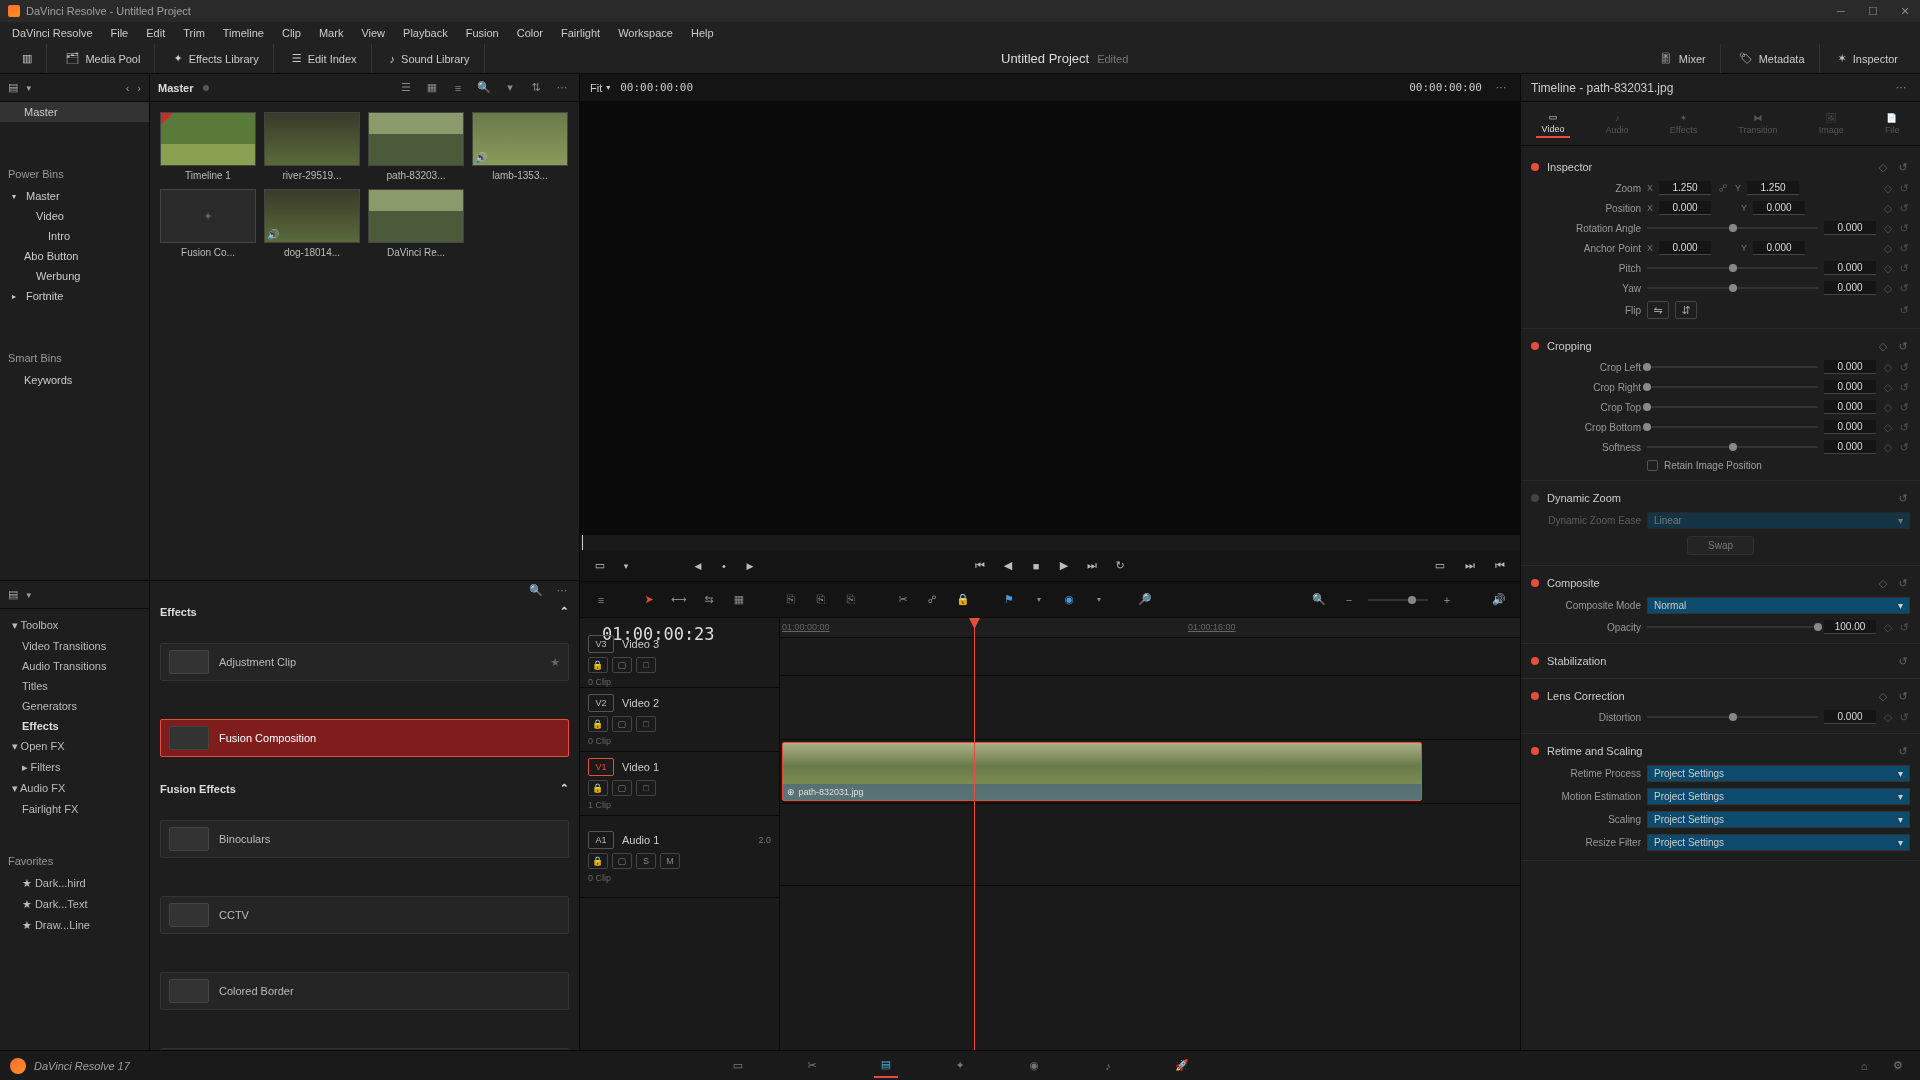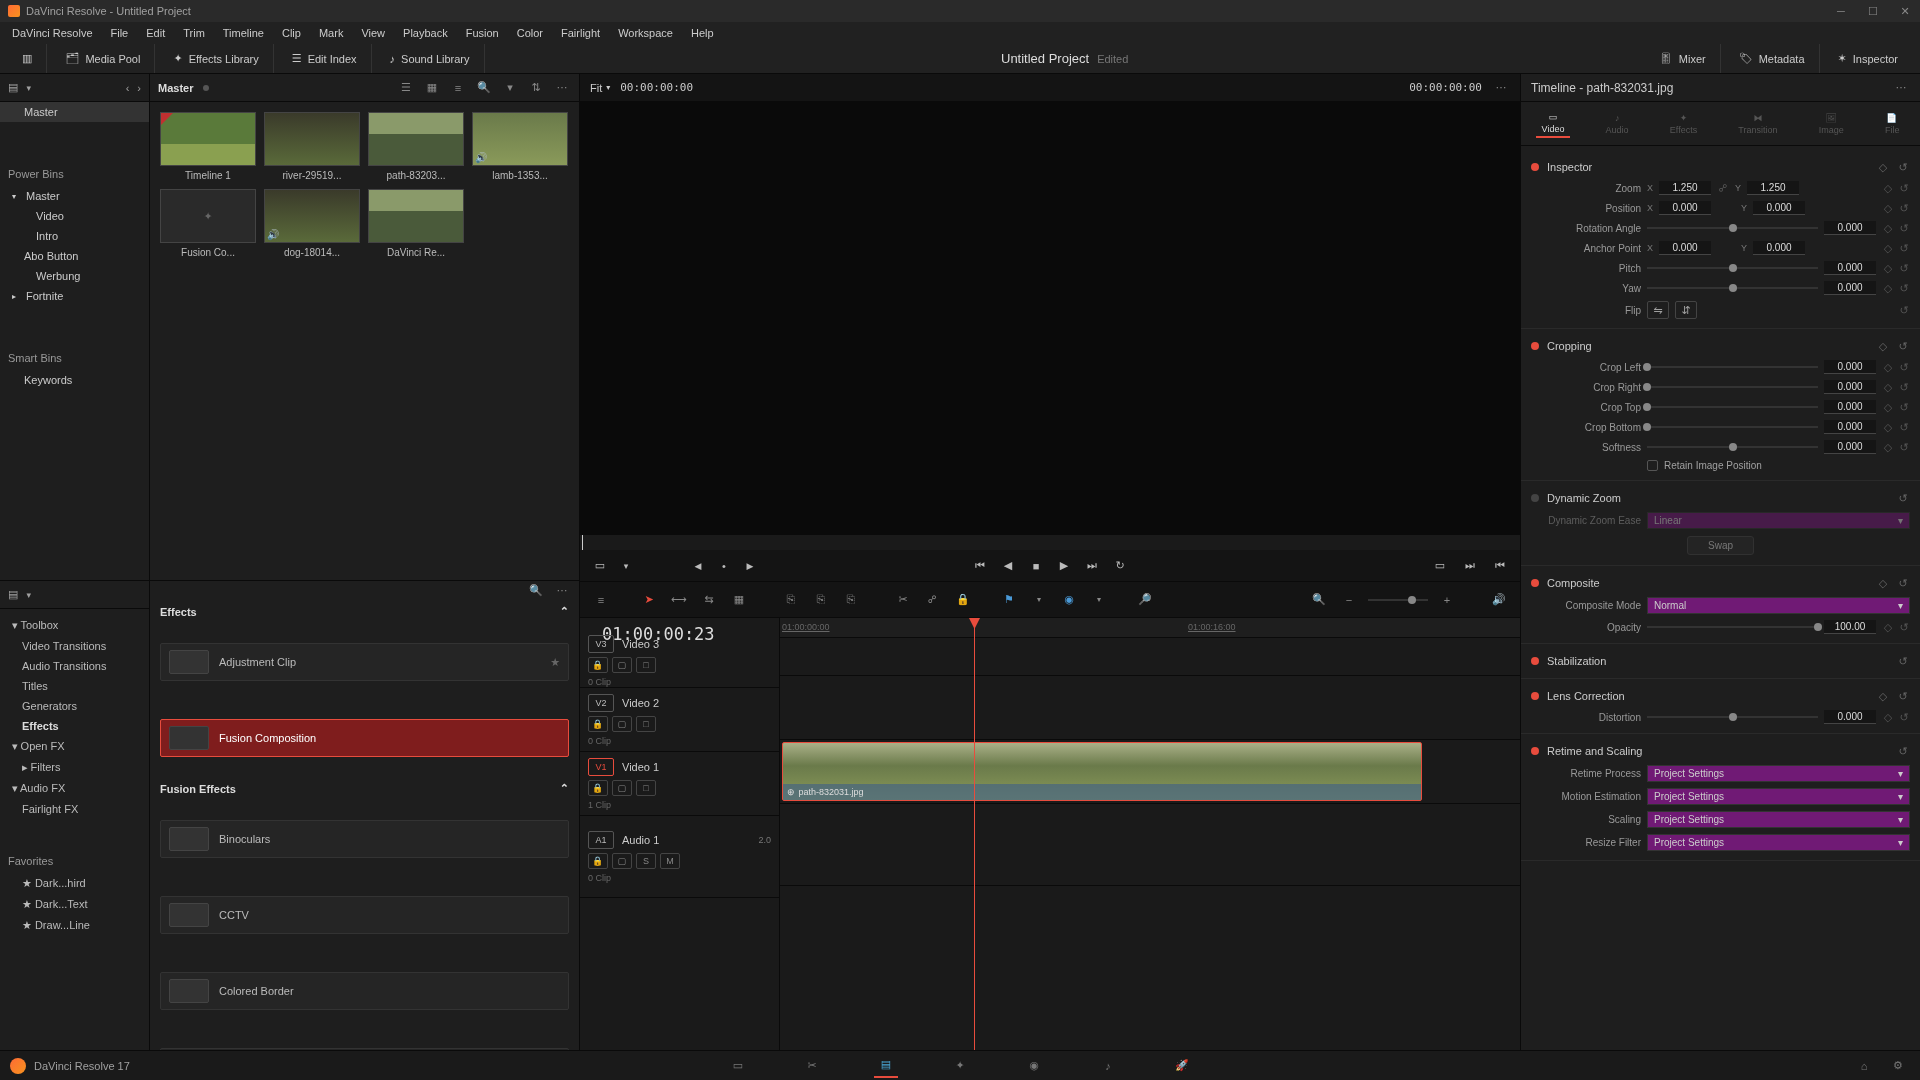--- a/index.html
+++ b/index.html
@@ -107,27 +107,27 @@
 .insp-hb { width: 14px; height: 14px; color: #666; display: flex; align-items: center; justify-content: center; }
 .insp-row { display: flex; align-items: center; padding: 3px 10px; gap: 6px; }
 .insp-label { width: 110px; text-align: right; color: #999; font-size: 10px; }
 .axis-label { color: #777; font-size: 9px; }
 .insp-value { width: 52px; text-align: center; color: #ddd; font-size: 10px; background: #151515; border-bottom: 1px solid #444; padding: 1px 0; }
 .insp-slider { flex: 1; height: 2px; background: #333; position: relative; }
 .insp-slider-thumb { position: absolute; width: 8px; height: 8px; background: #888; border-radius: 50%; top: -3px; left: 50%; transform: translateX(-50%); }
 .insp-actions { display: flex; gap: 4px; margin-left: auto; }
 .insp-act { width: 12px; height: 12px; color: #555; display: flex; align-items: center; justify-content: center; }
 .flip-btn { width: 22px; height: 18px; border: 1px solid #444; border-radius: 2px; display: flex; align-items: center; justify-content: center; }
-.insp-select { flex: 1; background: #701a75; border: 1px solid #333; padding: 2px 6px; color: #ccc; font-size: 10px; display: flex; justify-content: space-between; align-items: center; }
+.insp-select { flex: 1; background: #0c4a6e; border: 1px solid #333; padding: 2px 6px; color: #ccc; font-size: 10px; display: flex; justify-content: space-between; align-items: center; }
 .insp-button-row { text-align: center; padding: 4px; }
 .insp-button { display: inline-block; padding: 3px 20px; background: #2a2a2a; border: 1px solid #444; border-radius: 3px; color: #ccc; font-size: 10px; }
 .page-nav { height: 30px; background: #1a1a1a; border-top: 1px solid #0a0a0a; display: flex; align-items: center; justify-content: center; gap: 50px; position: relative; }
 .page-btn { width: 24px; height: 24px; display: flex; align-items: center; justify-content: center; color: #777; }
 .page-btn.active { color: #4aa8d8; border-bottom: 2px solid #e84c3d; }
-.page-nav-left { position: absolute; left: 10px; display: flex; align-items: center; gap: 8px; }
+.page-nav-left { position: absolute; left: 10px; display: flex; align-items: center; gap: 8px; font-style: italic; }
 .page-nav-right { position: absolute; right: 10px; display: flex; gap: 10px; }
 .resolve-badge { width: 16px; height: 16px; background: linear-gradient(135deg,#ff6b35,#f7931e); border-radius: 50%; }
 .link-icon { transform: rotate(-45deg); font-size: 11px; }
 .checkbox-empty { width:11px; height:11px; border:1px solid #555; border-radius:2px; }
 </style>
 </head>
 <body>
 
 <div class="titlebar">
   <div class="titlebar-left">
@@ -218,21 +218,21 @@
       <span style="flex:1"></span>
       <span>‹</span>
       <span>›</span>
     </div>
     <div class="bin-panel">
       <div class="bin-item selected">Master</div>
       <div style="height:40px"></div>
       <div class="bin-section-title">Power Bins</div>
       <div class="bin-item expandable expanded">Master</div>
       <div class="bin-item" style="padding-left:36px">Video</div>
-      <div class="bin-item" style="padding-left:36px">Intro</div>
+      <div class="bin-item" style="padding-left:48px">Intro</div>
       <div class="bin-item" style="padding-left:24px">Abo Button</div>
       <div class="bin-item" style="padding-left:36px">Werbung</div>
       <div class="bin-item expandable" style="padding-left:24px">Fortnite</div>
       <div style="height:40px"></div>
       <div class="bin-section-title">Smart Bins</div>
       <div class="bin-item">Keywords</div>
     </div>
 
     <div style="border-top:1px solid #0a0a0a;height:470px">
       <div class="bin-header">

